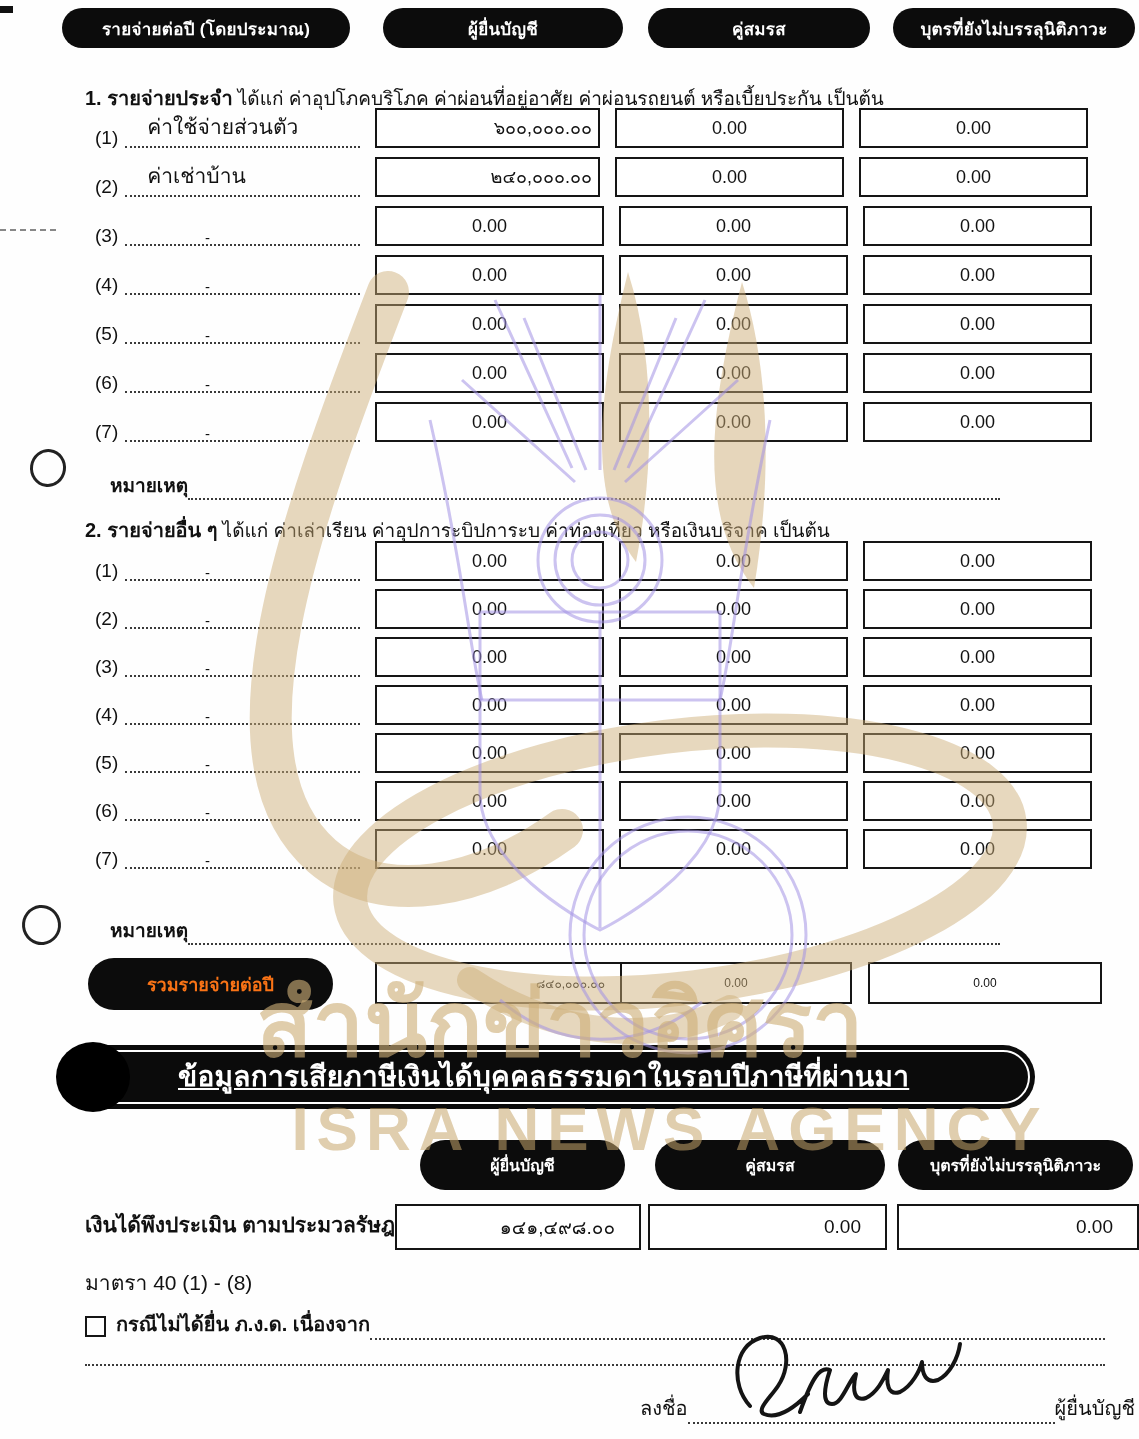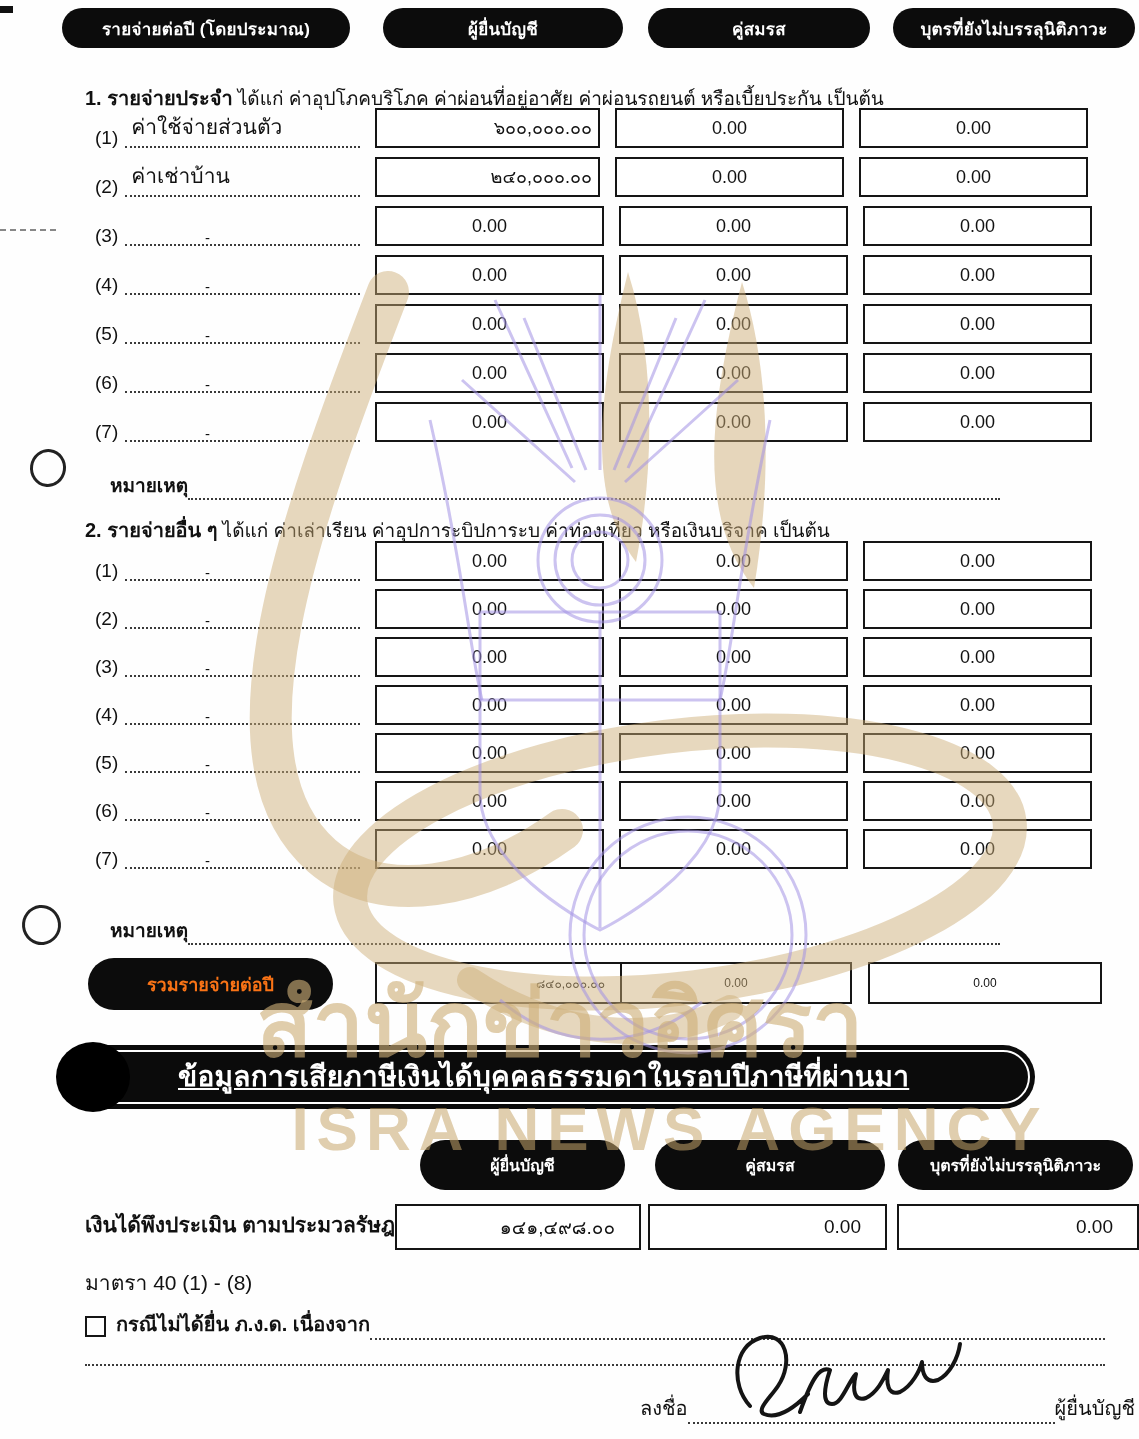--- a/index.html
+++ b/index.html
@@ -23,21 +23,21 @@
   .sec-rest{margin-left:5px;}
   
   .rows{position:absolute;left:95px;width:1010px;}
   #s1-rows{top:110px;} #s2-rows{top:543px;}
   .exp-row{display:flex;align-items:flex-end;height:38px;}
   #s1-rows .exp-row{margin-bottom:11px;}
   #s2-rows .exp-row{margin-bottom:10px;}
   .row-label{width:265px;display:flex;align-items:flex-end;position:relative;}
   .row-no{font-size:19px;margin-right:7px;line-height:20px;}
   .row-dots{flex:1;border-bottom:2.5px dotted #3a3a3a;height:36px;position:relative;}
-  .row-label-text{position:absolute;bottom:3px;left:6px;font-size:21px;white-space:nowrap;}
+  .row-label-text{position:absolute;bottom:3px;left:22px;font-size:21px;white-space:nowrap;}
   .row-label-text.dash{left:34%;font-size:15px;bottom:-2px;}
   .cell{
     width:225px;height:36px;border:2.5px solid #151515;background:#fff;
     display:flex;align-items:center;justify-content:center;font-size:18px;margin-left:15px;
   }
   .cell.right{justify-content:flex-end;padding-right:6px;width:215px;}
   .cell .val{line-height:18px;}
   
   .note-line{position:absolute;left:110px;width:890px;display:flex;align-items:flex-end;}
   .n1{top:458px;} .n2{top:903px;}

